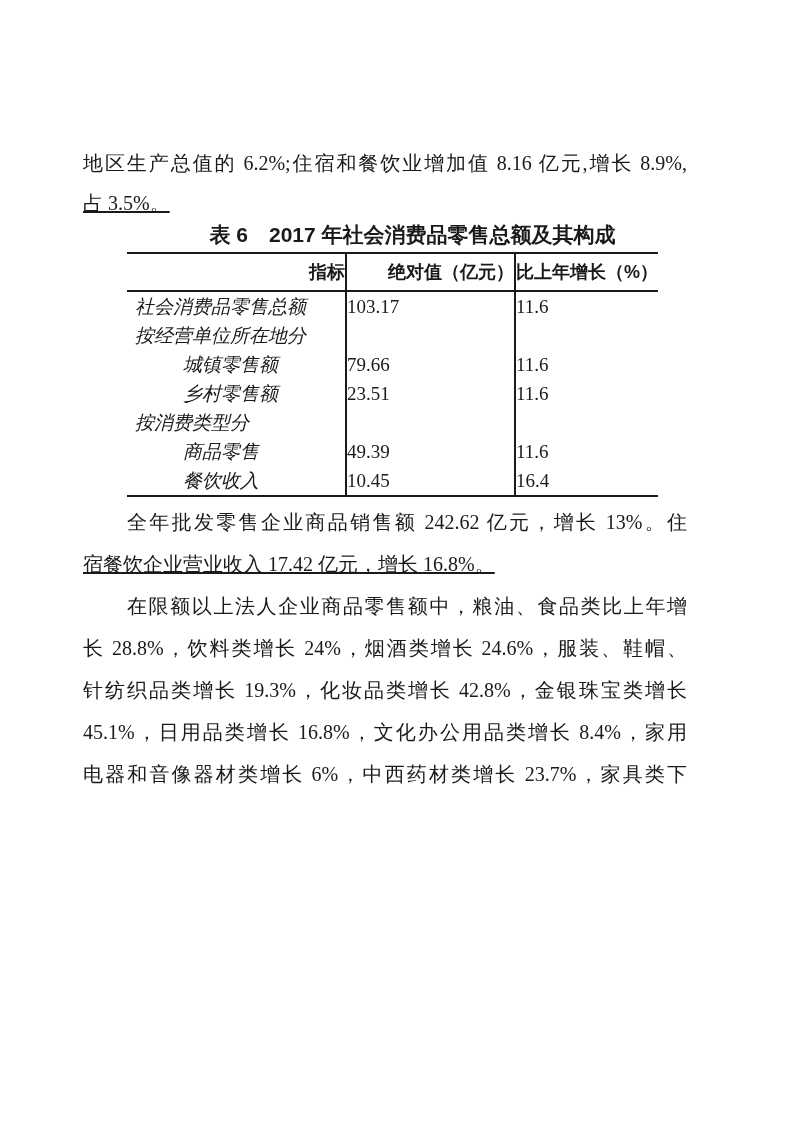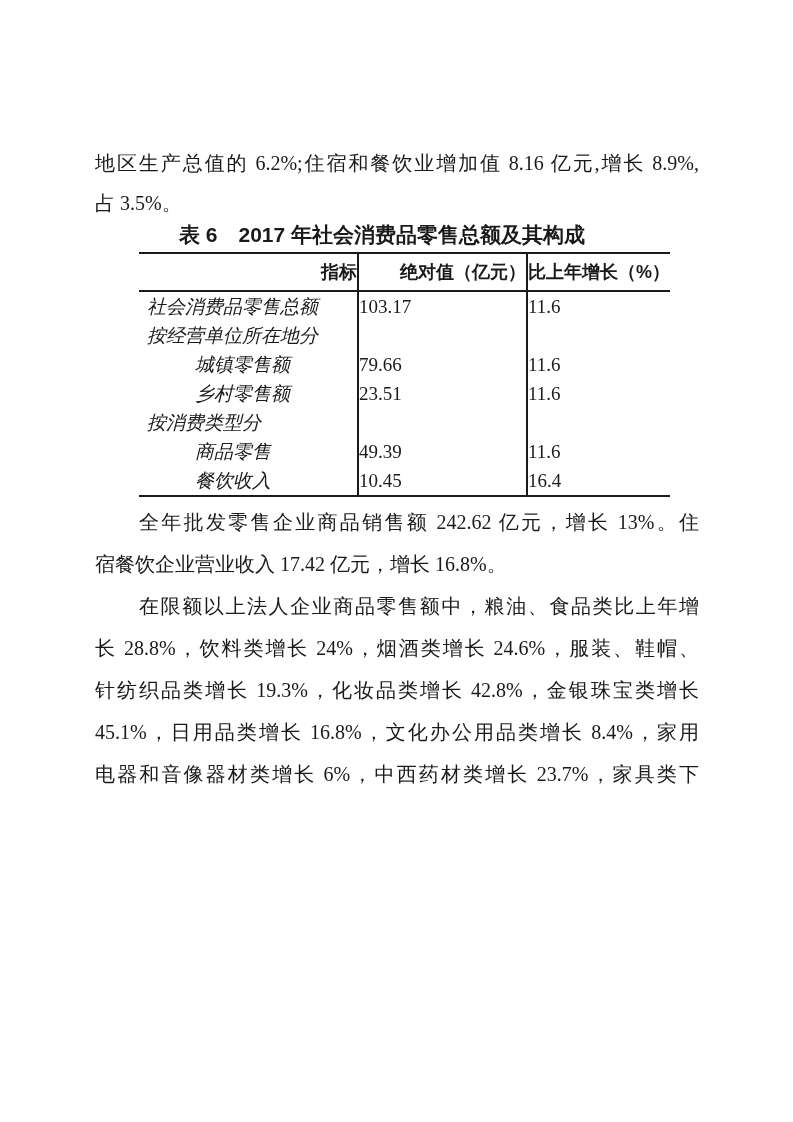--- a/index.html
+++ b/index.html
@@ -15,46 +15,47 @@
   .page{
     position:relative;
     width:793px;height:1122px;
     margin:0 auto;
     background:var(--bg);
     color:var(--text);
     overflow:hidden;
   }
   .content{
     position:absolute;
-    left:95px;top:143px;
+    left:83px;top:143px;
     width:604px;
   }
   .para{margin:0;padding:0;}
   .line{
     height:40px;
     line-height:40px;
     font-size:20px;
     white-space:normal;
     overflow:hidden;
     text-align:justify;
   }
   
   .jl{text-align:justify;text-align-last:justify;}
   
-  .last{text-align-last:left;}
+  .last{text-align-last:left;text-decoration:underline;}
   
   .ind{text-indent:2.2em;}
   
   .loose .line{height:42px;line-height:42px;}
 
   .table-block{margin-left:44px;width:531px;}
   .table-title{
     height:34px;line-height:34px;
     margin-top:-5px;
     font-size:21px;font-weight:bold;
+    text-align:center;
     padding-left:40px;
     font-family:"Liberation Sans","DejaVu Sans",sans-serif;
   }
   table.t6{
     width:531px;
     table-layout:fixed;
     border-collapse:collapse;
     border-top:2px solid var(--border);
     border-bottom:2px solid var(--border);
     font-size:19px;

